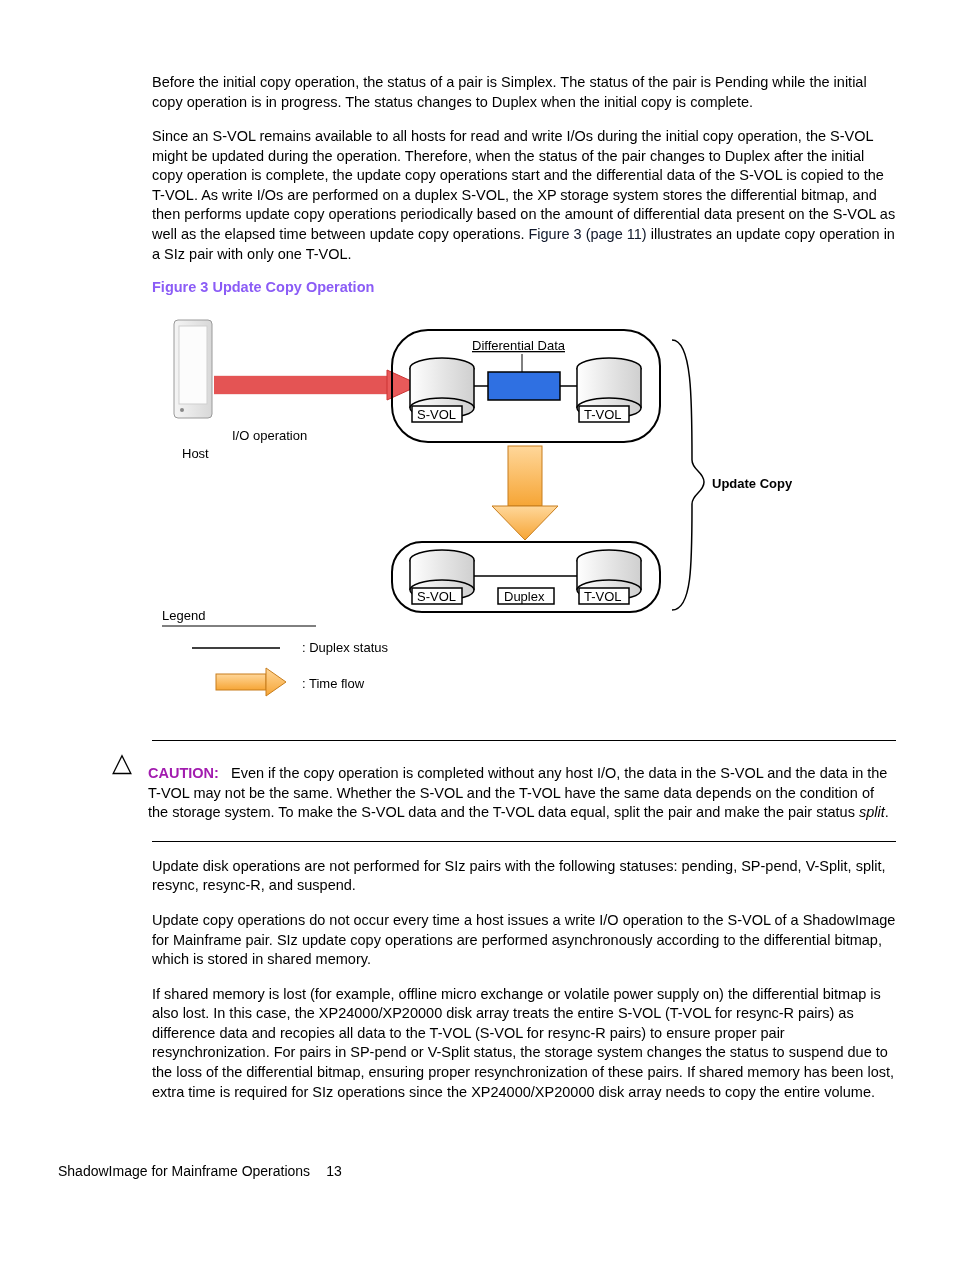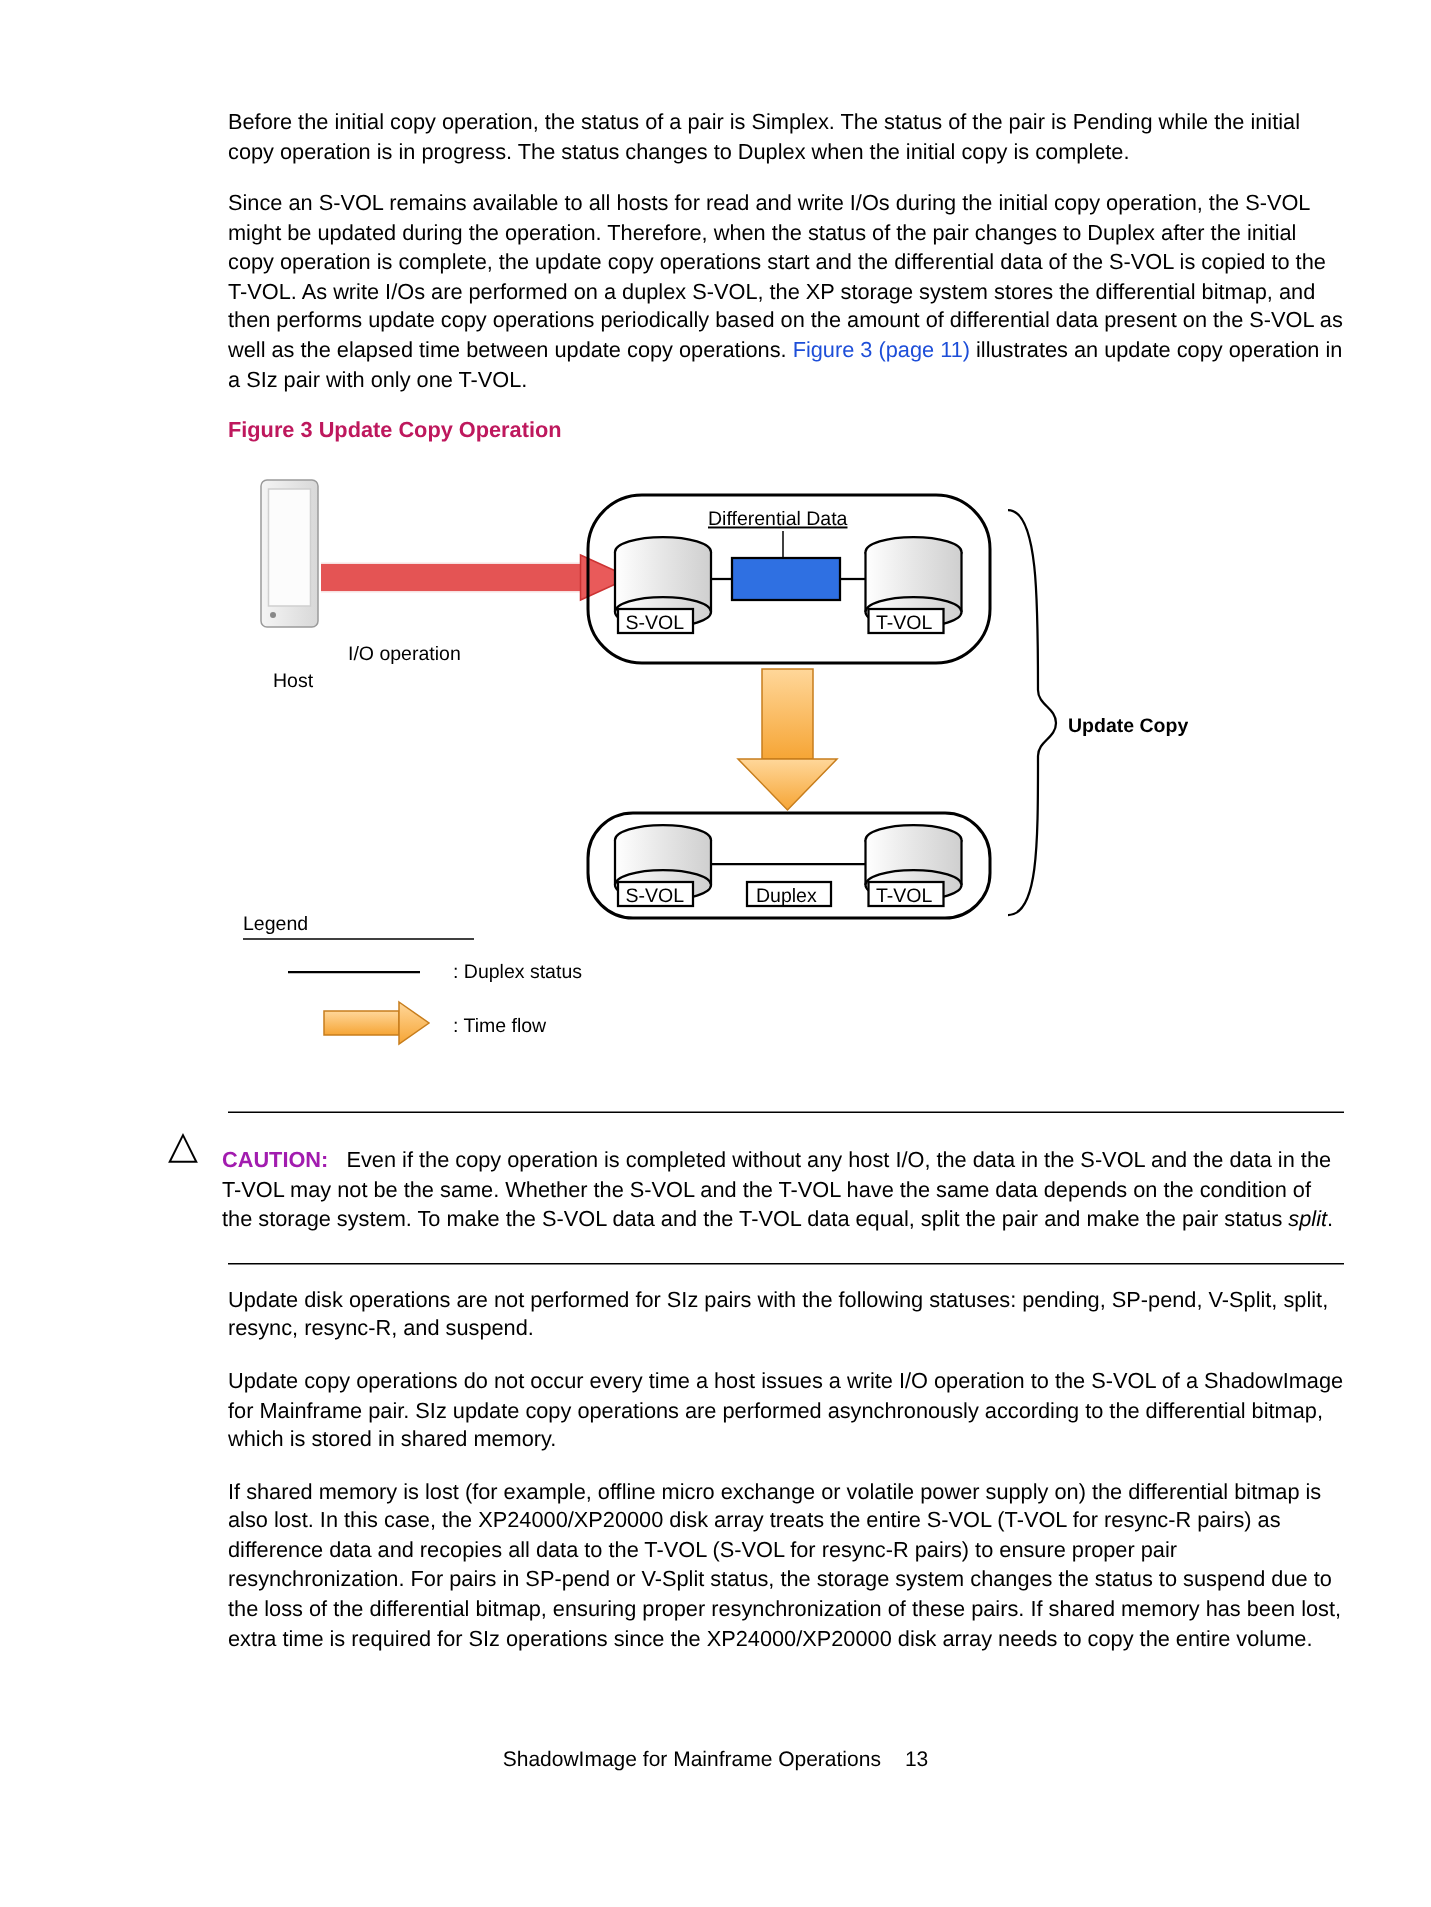--- a/index.html
+++ b/index.html
@@ -13,26 +13,26 @@
     color: #000;
     background: #fff;
   }
   .content {
     margin-left: 94px;
   }
   p {
     margin: 15px 0 10px 0;
   }
   .figure-title {
-    color: #be185d;
+    color: #8b5cf6;
     font-weight: bold;
     margin: 14px 0 12px 0;
   }
   .link {
-    color: #1d4ed8;
+    color: #0f172a;
   }
   .figure {
     margin: 0 0 20px 0;
   }
   hr.admon {
     border: none;
     border-top: 1px solid #000;
     margin: 8px 0;
     width: 100%;
   }
@@ -47,21 +47,21 @@
     flex: 0 0 28px;
     text-align: center;
   }
   .caution-label {
     color: #a21caf;
     font-weight: bold;
   }
   .italic { font-style: italic; }
   .footer {
     display: flex;
-    justify-content: center;
+    justify-content: flex-start;
     gap: 16px;
     margin-top: 60px;
     font-size: 14px;
   }
   
   .diagram {
     width: 640px;
     position: relative;
   }
   .dlabel { font-family: Arial; font-size: 13px; }

